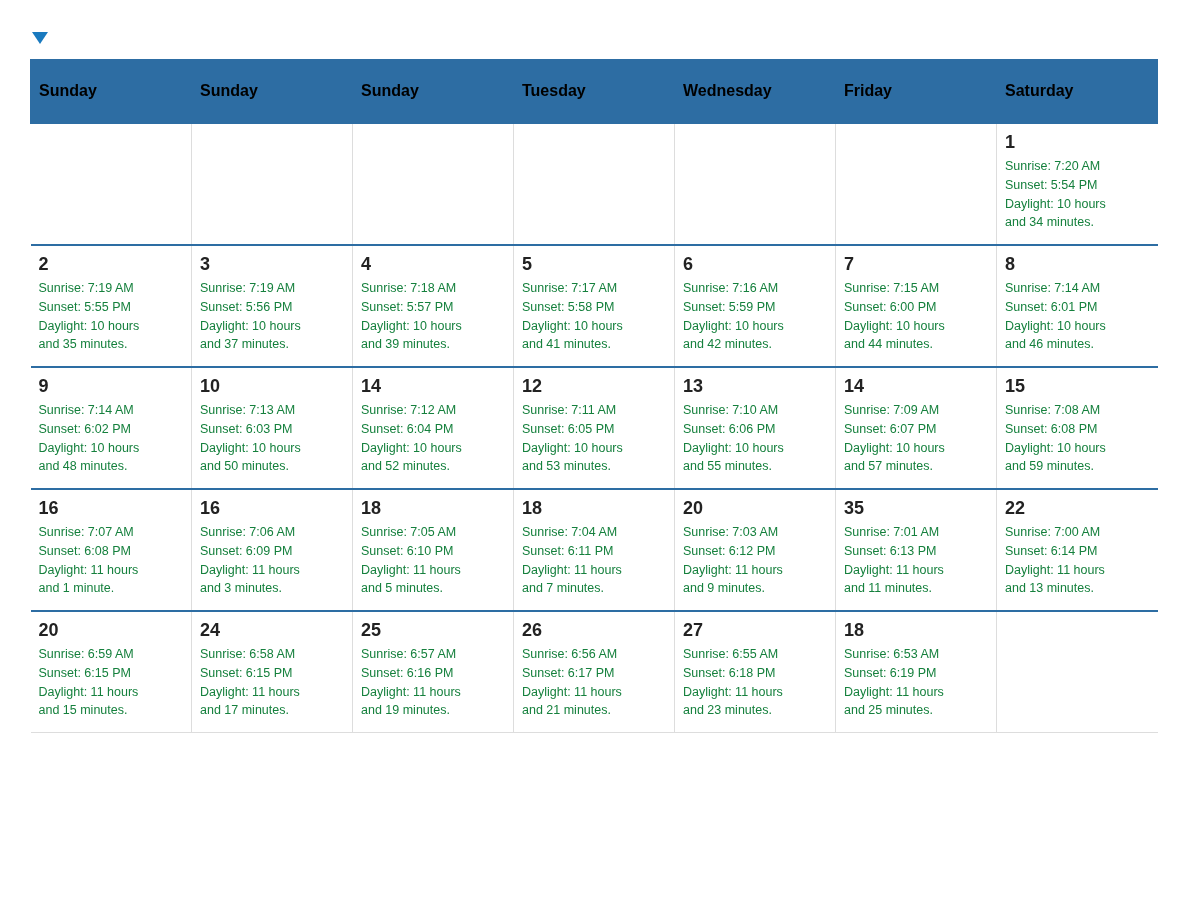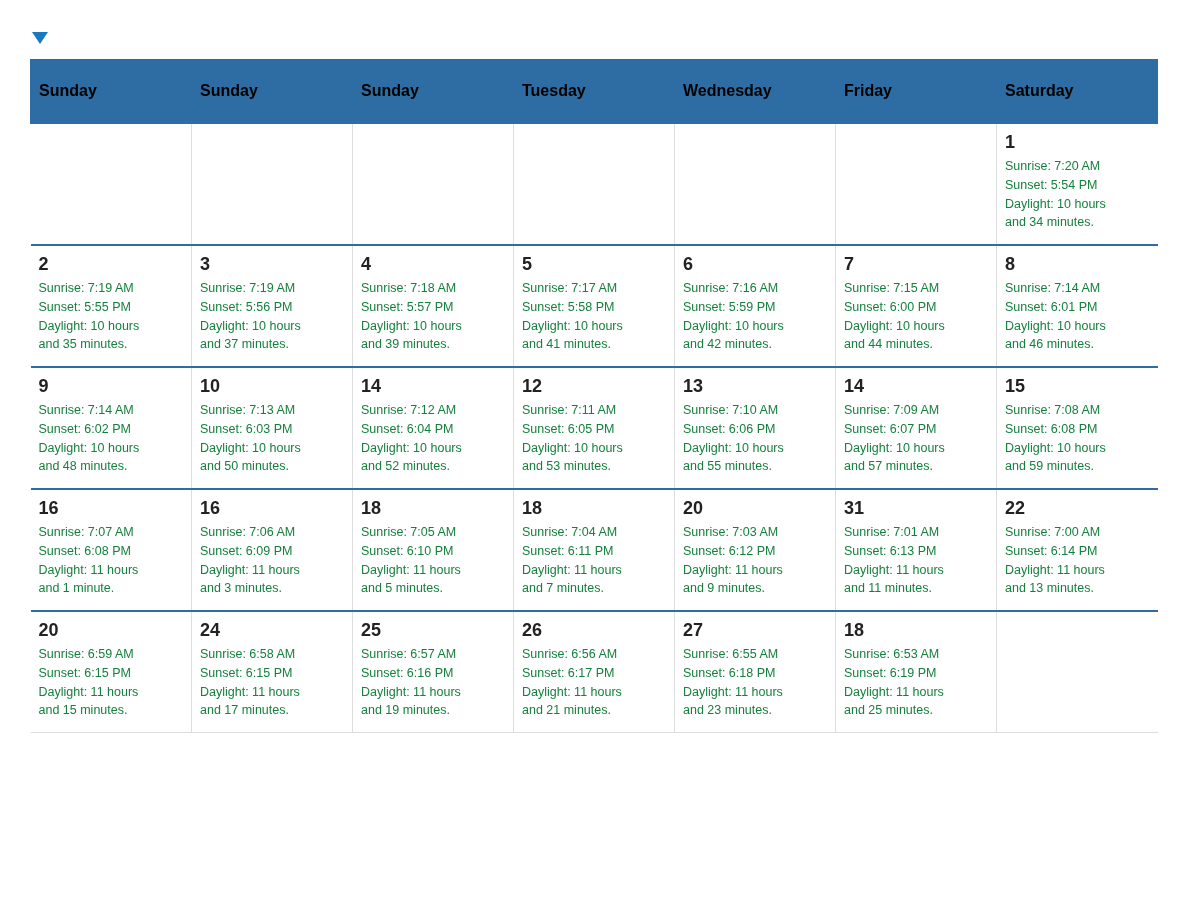--- a/index.html
+++ b/index.html
@@ -218,21 +218,21 @@
         </td>
         <td>
           <span class="cell-day">18</span>
           <div class="cell-info">Sunrise: 7:04 AM<br>Sunset: 6:11 PM<br>Daylight: 11 hours<br>and 7 minutes.</div>
         </td>
         <td>
           <span class="cell-day">20</span>
           <div class="cell-info">Sunrise: 7:03 AM<br>Sunset: 6:12 PM<br>Daylight: 11 hours<br>and 9 minutes.</div>
         </td>
         <td>
-          <span class="cell-day">31</span>
+          <span class="cell-day">35</span>
           <div class="cell-info">Sunrise: 7:01 AM<br>Sunset: 6:13 PM<br>Daylight: 11 hours<br>and 11 minutes.</div>
         </td>
         <td>
           <span class="cell-day">22</span>
           <div class="cell-info">Sunrise: 7:00 AM<br>Sunset: 6:14 PM<br>Daylight: 11 hours<br>and 13 minutes.</div>
         </td>
       </tr>
       <tr>
         <td>
           <span class="cell-day">20</span>

